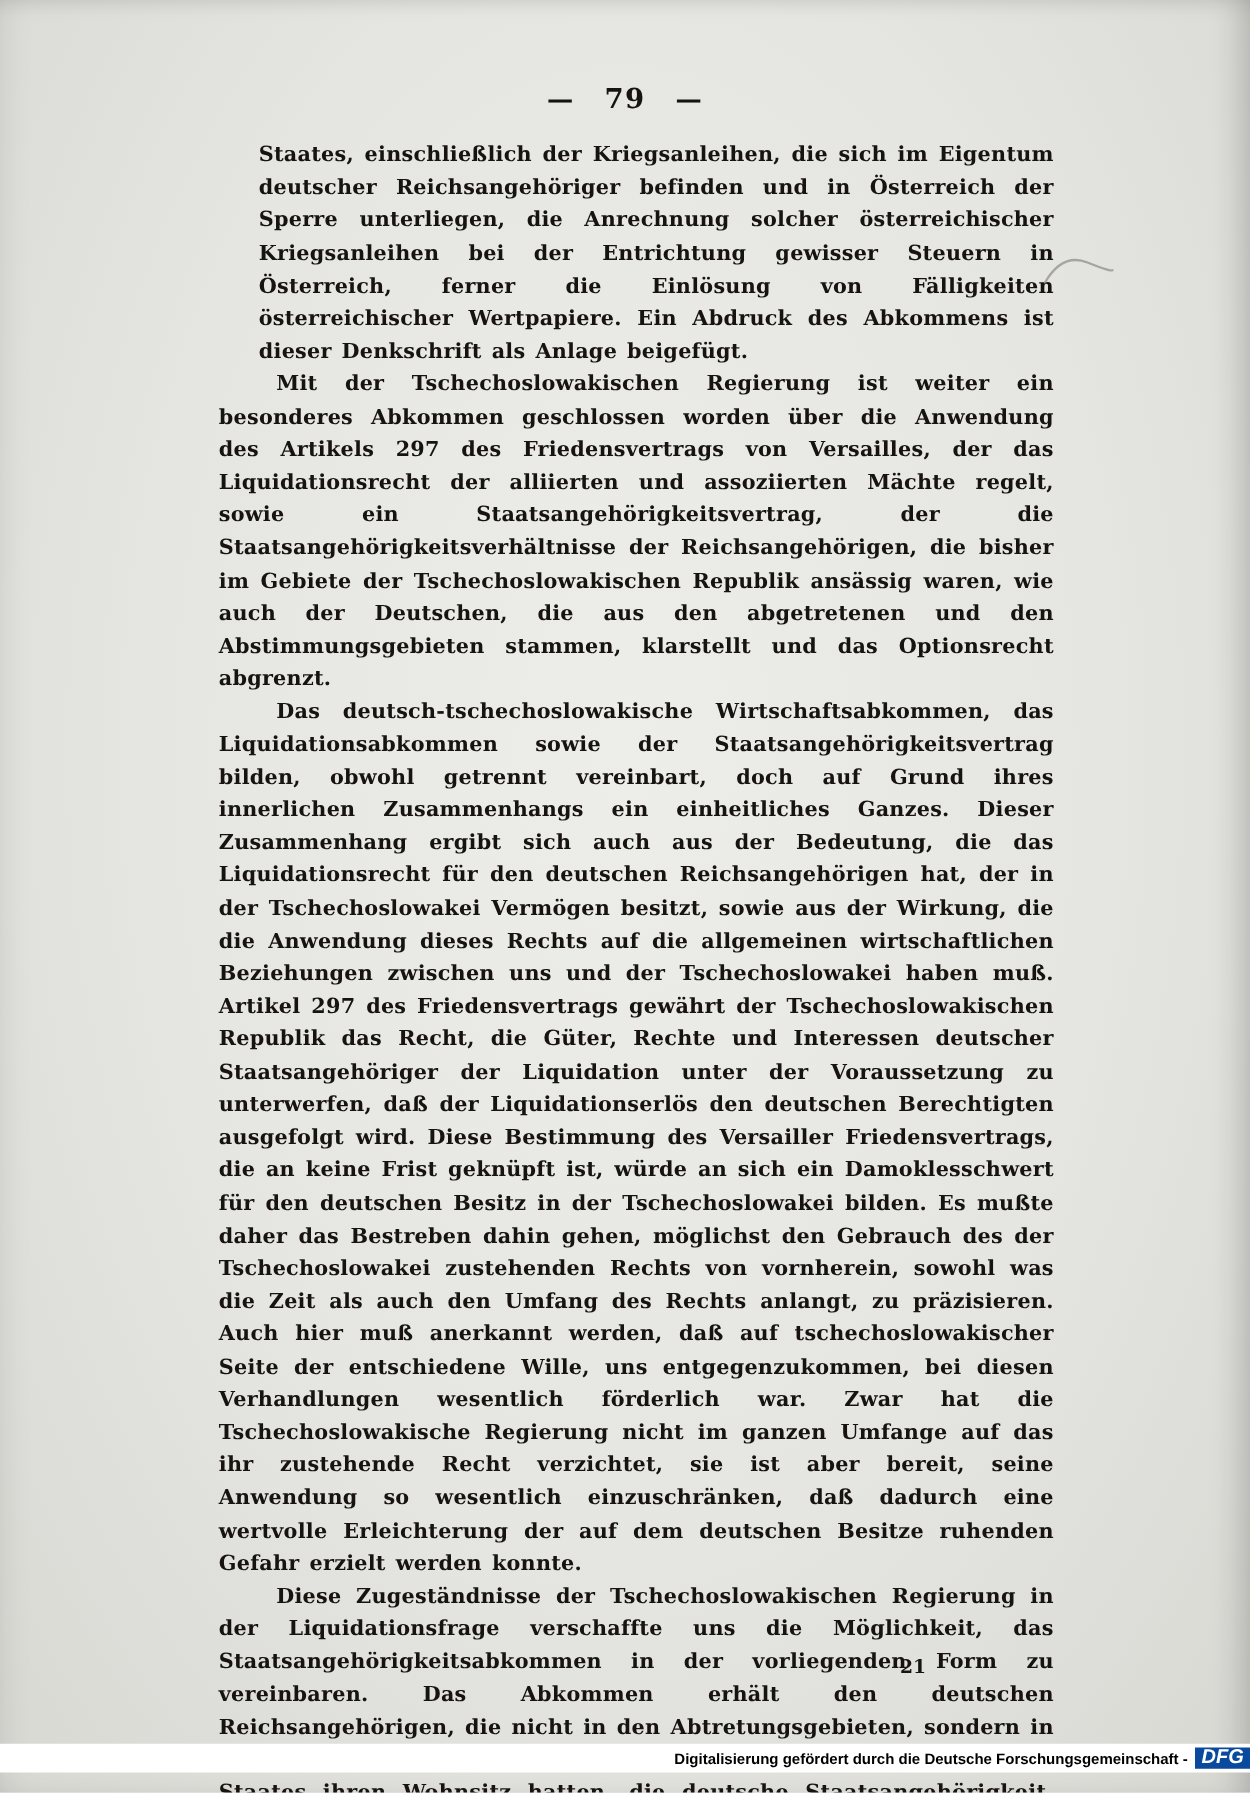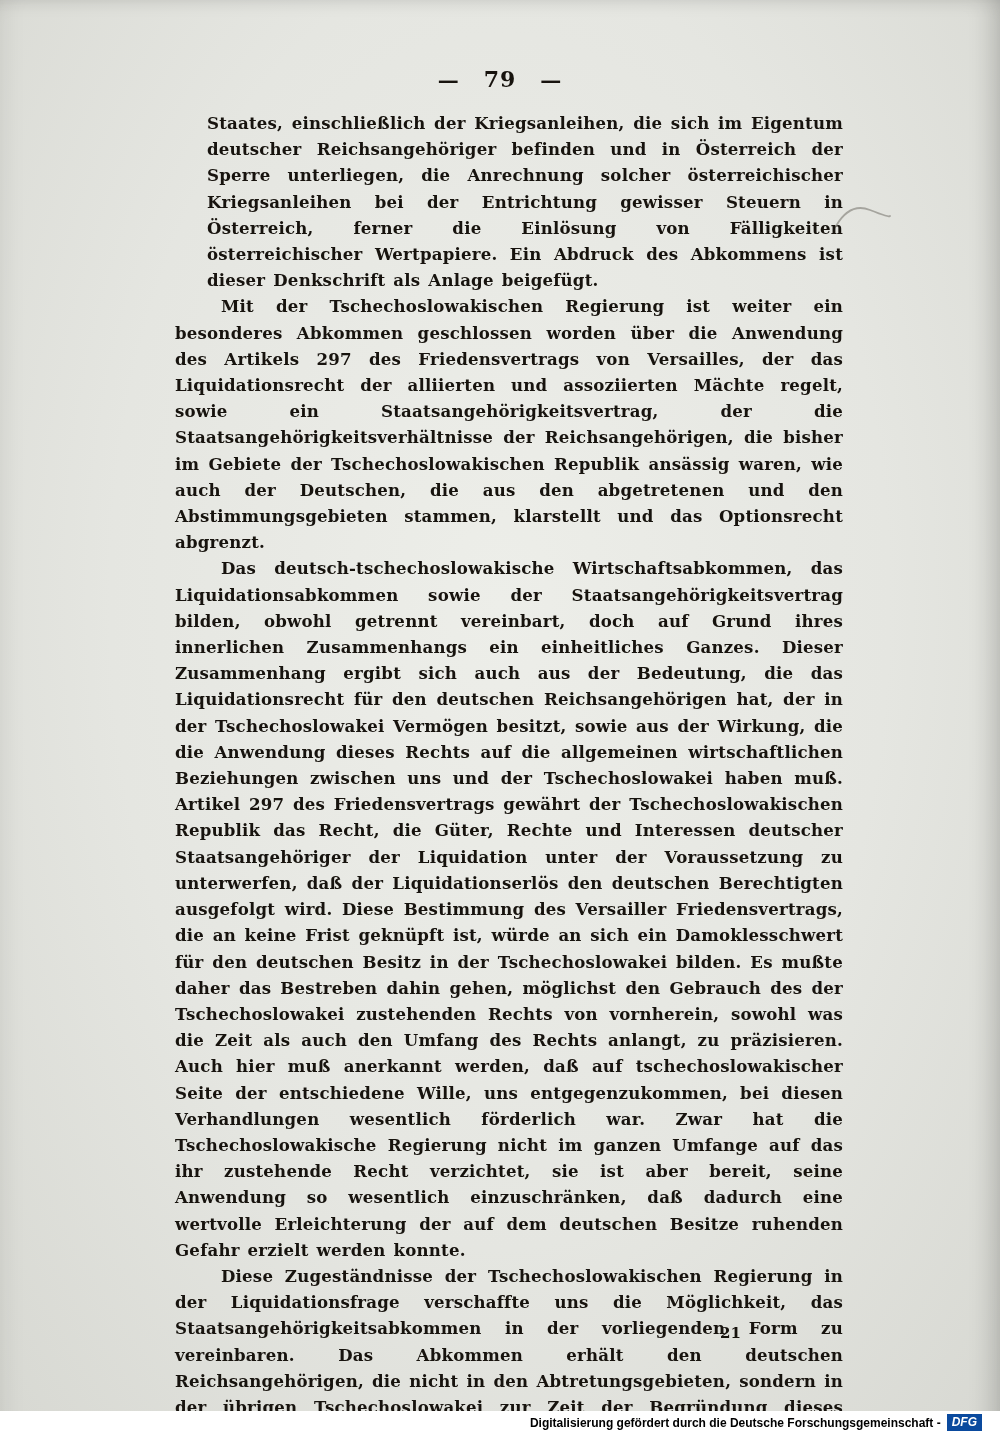--- a/index.html
+++ b/index.html
@@ -57,40 +57,40 @@
   .handwriting {
     position: absolute;
     left: 832px;
     top: 196px;
     opacity: 0.65;
   }
   .digit-footer {
     position: absolute;
     left: 0;
     right: 0;
-    bottom: 0;
+    bottom: 16px;
     height: 23px;
     background: #ffffff;
     display: flex;
     align-items: center;
     justify-content: flex-end;
     gap: 6px;
-    padding-right: 18px;
+    padding-right: 0;
     font-family: "Liberation Sans", sans-serif;
     font-size: 12px;
     font-weight: bold;
     color: #000000;
     box-sizing: border-box;
   }
   .dfg-box {
     background: #0a4a9e;
     color: #ffffff;
     font-style: italic;
     font-weight: bold;
-    font-size: 12px;
+    font-size: 16px;
     padding: 1px 5px 2px 5px;
     line-height: 14px;
   }
 </style>
 </head>
 <body>
 
 <div class="scan">
 
   <div class="header-number">

